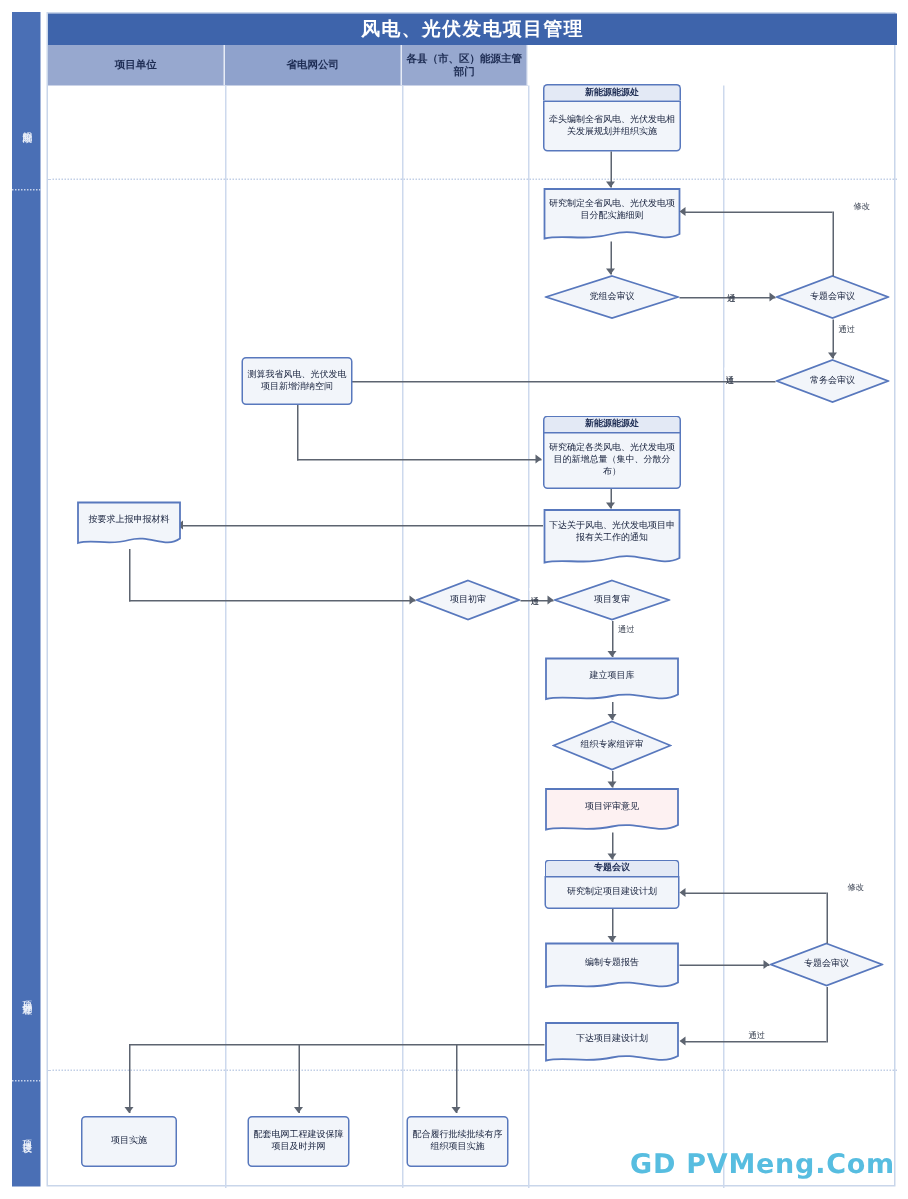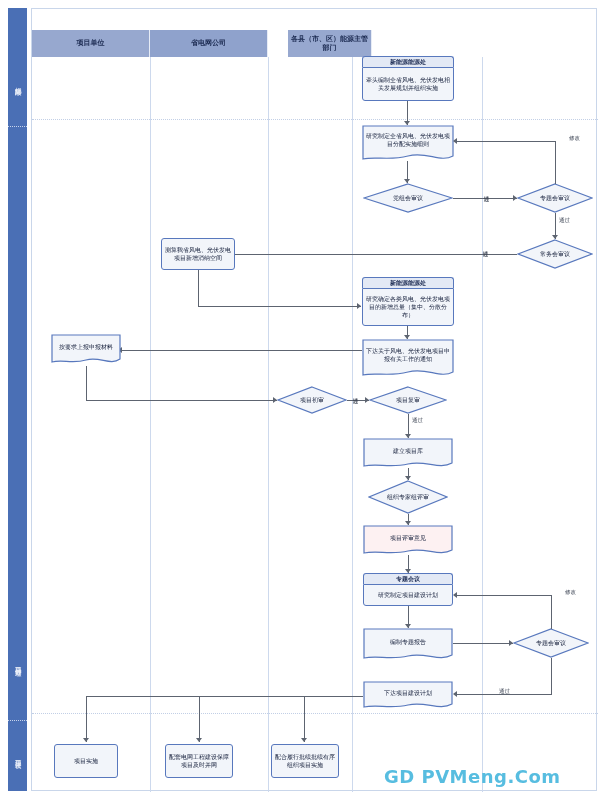--- a/index.html
+++ b/index.html
@@ -250,29 +250,32 @@
       <span>项目计划管理</span>
     </div>
     <div class="rail-div" style="top:712px;"></div>
     <div class="rail-seg" style="top:718px;height:60px;">
       <span>项目建设</span>
     </div>
   </div>
 
   <div class="board">
 
+    <div class="title-bar">
+      <span>风电、光伏发电项目管理</span>
+    </div>
 
     <div class="hdr-row">
       <div class="hdr-cell" style="left:0px;width:118px;">
         <span>项目单位</span>
       </div>
       <div class="hdr-cell alt" style="left:118px;width:118px;">
         <span>省电网公司</span>
       </div>
-      <div class="hdr-cell" style="left:236px;width:84px;margin-left:20px;">
+      <div class="hdr-cell" style="left:236px;width:84px;">
         <span>各县（市、区）能源主管部门</span>
       </div>
     </div>
 
     <div class="lane-div" style="left:118px;"></div>
     <div class="lane-div" style="left:236px;"></div>
     <div class="lane-div" style="left:320px;"></div>
     <div class="lane-div" style="left:450px;"></div>
 
     <div class="band" style="top:110px;"></div>
@@ -528,18 +531,18 @@
     </div>
 
     <div class="node proc" style="left:133px;top:735px;width:68px;height:34px;">
       <span>配套电网工程建设保障项目及时并网</span>
     </div>
 
     <div class="node proc" style="left:239px;top:735px;width:68px;height:34px;">
       <span>配合履行批续批续有序组织项目实施</span>
     </div>
 
-    <div class="watermark" style="left:352px;top:757px;">
+    <div class="watermark" style="left:388px;top:757px;">
       <span>GD PVMeng.Com</span>
     </div>
 
   </div>
 </div>
 
 </body></html>

